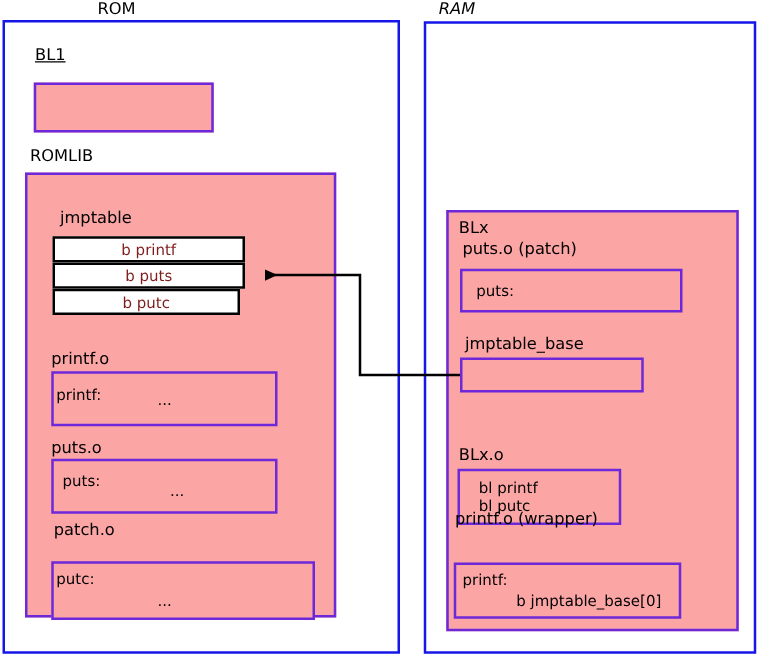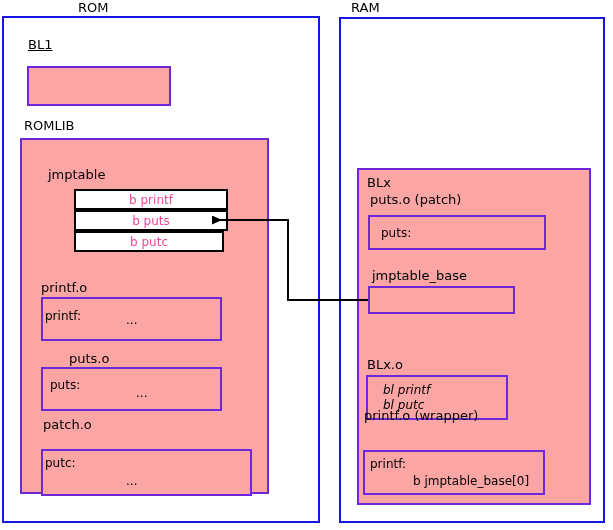--- a/index.html
+++ b/index.html
@@ -44,22 +44,21 @@
   }
   .jmprow {
     position: absolute;
     border: 2px solid #000000;
     background: #ffffff;
     box-sizing: border-box;
     display: flex;
     align-items: center;
     justify-content: center;
     font-size: 12px;
-    color: #ec4899;
-    margin-left: 32px;
+    color: #7f1d1d;
   }
   svg.connector {
     position: absolute;
     left: 0;
     top: 0;
     width: 613px;
     height: 530px;
     pointer-events: none;
   }
 </style>
@@ -93,52 +92,52 @@
   <div class="jmprow" style="left:42px; top:231px; width:150px; height:21px;align-items:center;">
     <span>b putc</span>
   </div>
 
   <div class="lbl" style="left:41px; top:281px;">printf.o</div>
   <div class="box" style="left:41px; top:297px; width:181px; height:44px;">
     <span class="celltext" style="left:2px; top:11px;">printf:</span>
     <span class="celltext" style="left:83px; top:15px;">...</span>
   </div>
 
-  <div class="lbl" style="left:41px; top:352px;margin-left:28px;">puts.o</div>
+  <div class="lbl" style="left:41px; top:352px;">puts.o</div>
   <div class="box" style="left:41px; top:367px; width:181px; height:44px;">
     <span class="celltext" style="left:7px; top:10px;">puts:</span>
     <span class="celltext" style="left:93px; top:18px;">...</span>
   </div>
 
   <div class="lbl" style="left:43px; top:418px;">patch.o</div>
   <div class="box" style="left:41px; top:449px; width:211px; height:47px;text-align:right;">
     <span class="celltext" style="left:2px; top:6px;">putc:</span>
     <span class="celltext" style="left:83px; top:24px;">...</span>
   </div>
 
-  <div class="lbl" style="left:351px; top:1px;">RAM</div>
+  <div class="lbl" style="left:351px; top:1px;font-style:italic;">RAM</div>
 
   <div class="region" style="left:339px; top:17px; width:266px; height:506px;"></div>
 
   <div class="box" style="left:357px; top:168px; width:234px; height:337px;"></div>
 
   <div class="lbl" style="left:367px; top:176px;">BLx</div>
 
   <div class="lbl" style="left:370px; top:193px;">puts.o (patch)</div>
   <div class="box" style="left:368px; top:215px; width:178px; height:35px;">
     <span class="celltext" style="left:11px; top:10px;">puts:</span>
   </div>
 
   <div class="lbl" style="left:372px; top:269px;">jmptable_base</div>
   <div class="box" style="left:368px; top:286px; width:147px; height:28px;">
     <span class="celltext" style="left:6px; top:6px;"></span>
   </div>
 
   <div class="lbl" style="left:367px; top:358px;">BLx.o</div>
-  <div class="box" style="left:366px; top:375px; width:142px; height:45px;font-style:italic;">
+  <div class="box" style="left:366px; top:375px; width:131px; height:45px;">
     <span class="celltext" style="left:15px; top:7px;">bl printf</span>
     <span class="celltext" style="left:15px; top:22px;">bl putc</span>
   </div>
 
   <div class="lbl" style="left:364px; top:409px;text-align:right;">printf.o (wrapper)</div>
   <div class="box" style="left:363px; top:450px; width:182px; height:45px;">
     <span class="celltext" style="left:5px; top:6px;">printf:</span>
     <span class="celltext" style="left:48px; top:23px;">b jmptable_base[0]</span>
   </div>
 

